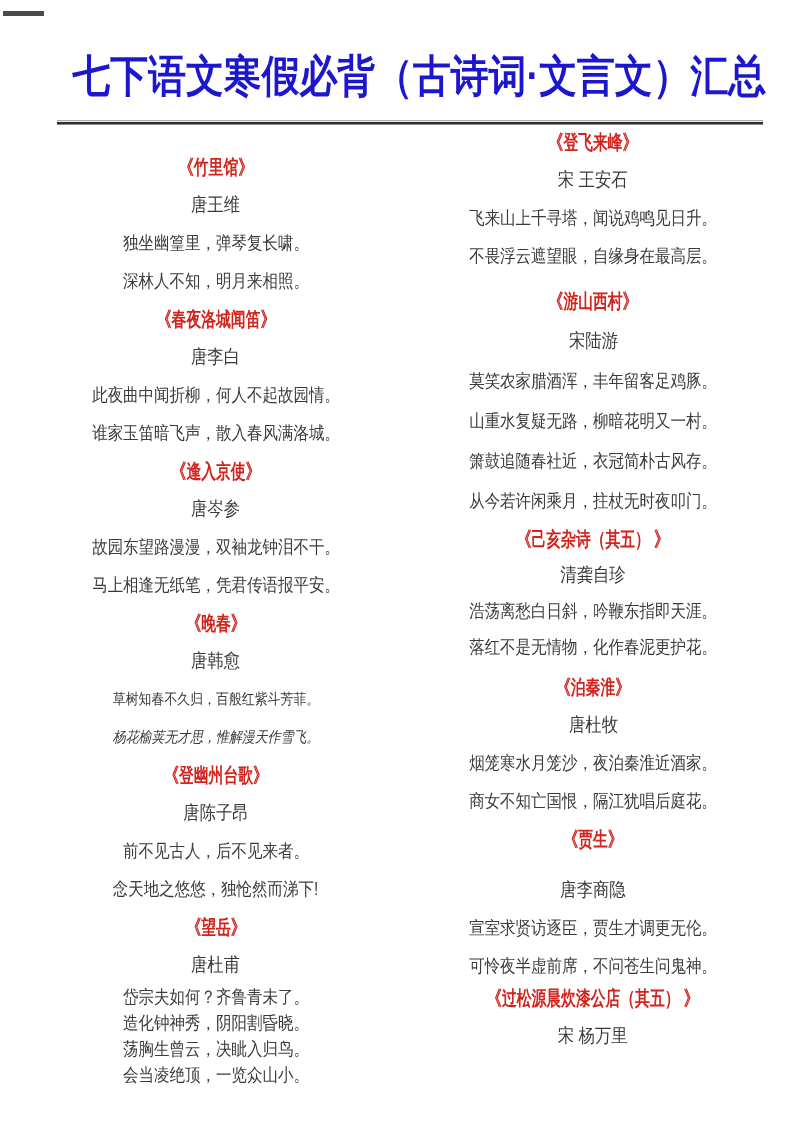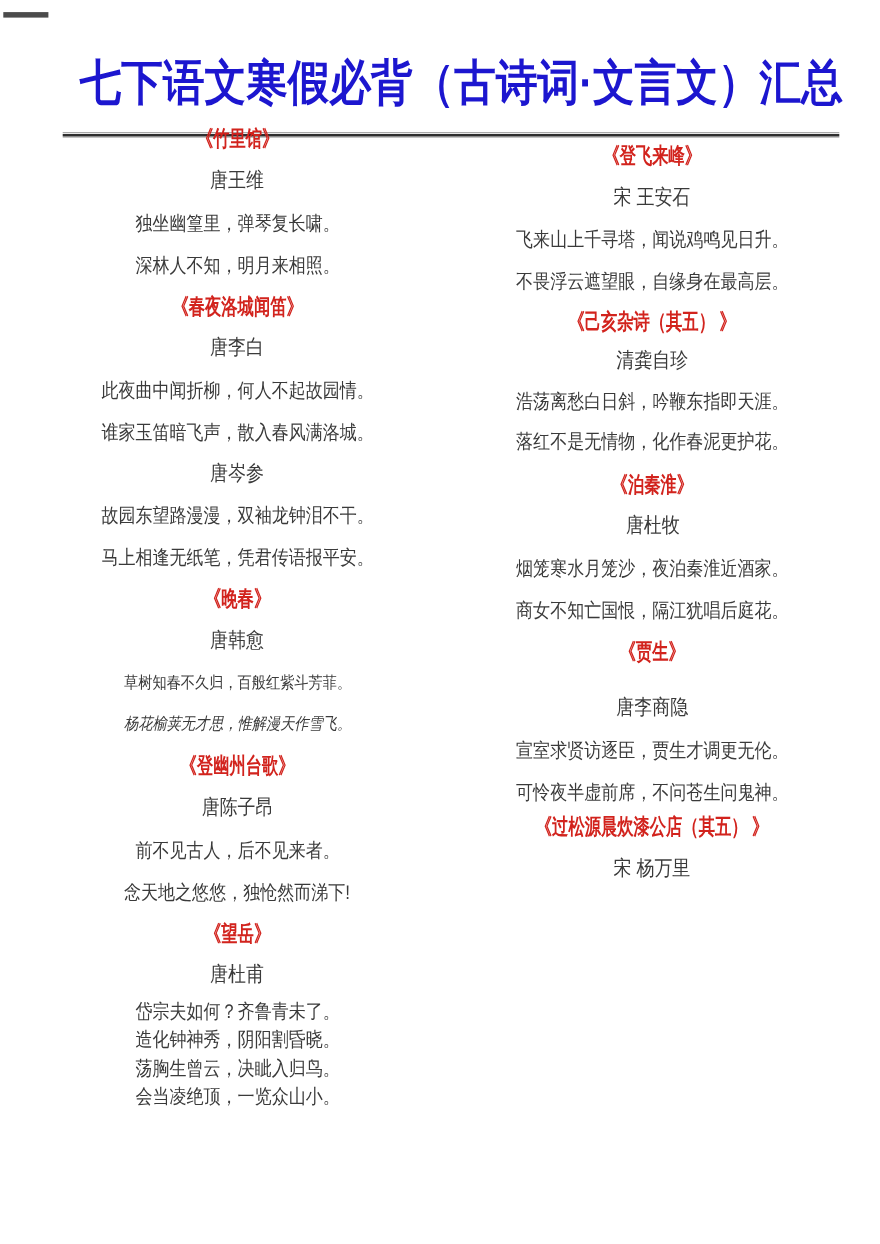--- a/index.html
+++ b/index.html
@@ -32,32 +32,33 @@
 <body>
 
 <div class="corner-dash"></div>
 
 <h1 class="doc-title"><span class="sx">七下语文寒假必背（古诗词·文言文）汇总</span></h1>
 
 <div class="title-rule"></div>
 
 <div class="col col-left" id="col-left">
     <div>
-      <div class="lb h" style="height: 38px; line-height: 38px;"><span class="sx">《竹里馆》</span></div>
+      <div class="lb h" style="height: 38px; line-height: 38px; margin-top: 40px;"><span class="sx">《竹里馆》</span></div>
       <div class="lb a" style="height: 38px; line-height: 38px;"><span class="sx">唐王维</span></div>
       <div class="lb t" style="height: 38px; line-height: 38px;"><span class="sx">独坐幽篁里，弹琴复长啸。</span></div>
       <div class="lb t" style="height: 38px; line-height: 38px;"><span class="sx">深林人不知，明月来相照。</span></div>
     </div>
     <div>
       <div class="lb h" style="height: 38px; line-height: 38px;"><span class="sx">《春夜洛城闻笛》</span></div>
       <div class="lb a" style="height: 38px; line-height: 38px;"><span class="sx">唐李白</span></div>
       <div class="lb t" style="height: 38px; line-height: 38px;"><span class="sx">此夜曲中闻折柳，何人不起故园情。</span></div>
       <div class="lb t" style="height: 38px; line-height: 38px;"><span class="sx">谁家玉笛暗飞声，散入春风满洛城。</span></div>
     </div>
     <div>
+      <div class="lb h" style="height: 38px; line-height: 38px;"><span class="sx">《逢入京使》</span></div>
       <div class="lb a" style="height: 38px; line-height: 38px;"><span class="sx">唐岑参</span></div>
       <div class="lb t" style="height: 38px; line-height: 38px;"><span class="sx">故园东望路漫漫，双袖龙钟泪不干。</span></div>
       <div class="lb t" style="height: 38px; line-height: 38px;"><span class="sx">马上相逢无纸笔，凭君传语报平安。</span></div>
     </div>
     <div>
       <div class="lb h" style="height: 38px; line-height: 38px;"><span class="sx">《晚春》</span></div>
       <div class="lb a" style="height: 38px; line-height: 38px;"><span class="sx">唐韩愈</span></div>
       <div class="lb t small" style="height: 38px; line-height: 38px;"><span class="sx">草树知春不久归，百般红紫斗芳菲。</span></div>
       <div class="lb t small" style="height: 38px; line-height: 38px; font-style: italic;"><span class="sx">杨花榆荚无才思，惟解漫天作雪飞。</span></div>
     </div>
@@ -76,20 +77,28 @@
       <div class="lb t" style="height: 26px; line-height: 26px;"><span class="sx">会当凌绝顶，一览众山小。</span></div>
     </div>
   </div>
 <div class="col col-right" id="col-right">
     <div>
       <div class="lb h" style="height: 38px; line-height: 38px;"><span class="sx">《登飞来峰》</span></div>
       <div class="lb a" style="height: 38px; line-height: 38px; text-decoration: underline;"><span class="sx">宋 王安石</span></div>
       <div class="lb t" style="height: 38px; line-height: 38px;"><span class="sx">飞来山上千寻塔，闻说鸡鸣见日升。</span></div>
       <div class="lb t" style="height: 38px; line-height: 38px;"><span class="sx">不畏浮云遮望眼，自缘身在最高层。</span></div>
     </div>
+    <div style="margin-top: 6px;">
+      <div class="lb h" style="height: 40px; line-height: 40px;"><span class="sx">《游山西村》</span></div>
+      <div class="lb a" style="height: 40px; line-height: 40px;"><span class="sx">宋陆游</span></div>
+      <div class="lb t" style="height: 40px; line-height: 40px;"><span class="sx">莫笑农家腊酒浑，丰年留客足鸡豚。</span></div>
+      <div class="lb t" style="height: 40px; line-height: 40px;"><span class="sx">山重水复疑无路，柳暗花明又一村。</span></div>
+      <div class="lb t" style="height: 40px; line-height: 40px;"><span class="sx">箫鼓追随春社近，衣冠简朴古风存。</span></div>
+      <div class="lb t" style="height: 40px; line-height: 40px;"><span class="sx">从今若许闲乘月，拄杖无时夜叩门。</span></div>
+    </div>
     <div>
       <div class="lb h" style="height: 36px; line-height: 36px;"><span class="sx">《己亥杂诗（其五） 》</span></div>
       <div class="lb a" style="height: 36px; line-height: 36px;"><span class="sx">清龚自珍</span></div>
       <div class="lb t" style="height: 36px; line-height: 36px;"><span class="sx">浩荡离愁白日斜，吟鞭东指即天涯。</span></div>
       <div class="lb t" style="height: 36px; line-height: 36px;"><span class="sx">落红不是无情物，化作春泥更护花。</span></div>
     </div>
     <div style="margin-top: 3px;">
       <div class="lb h" style="height: 38px; line-height: 38px;"><span class="sx">《泊秦淮》</span></div>
       <div class="lb a" style="height: 38px; line-height: 38px;"><span class="sx">唐杜牧</span></div>
       <div class="lb t" style="height: 38px; line-height: 38px;"><span class="sx">烟笼寒水月笼沙，夜泊秦淮近酒家。</span></div>

